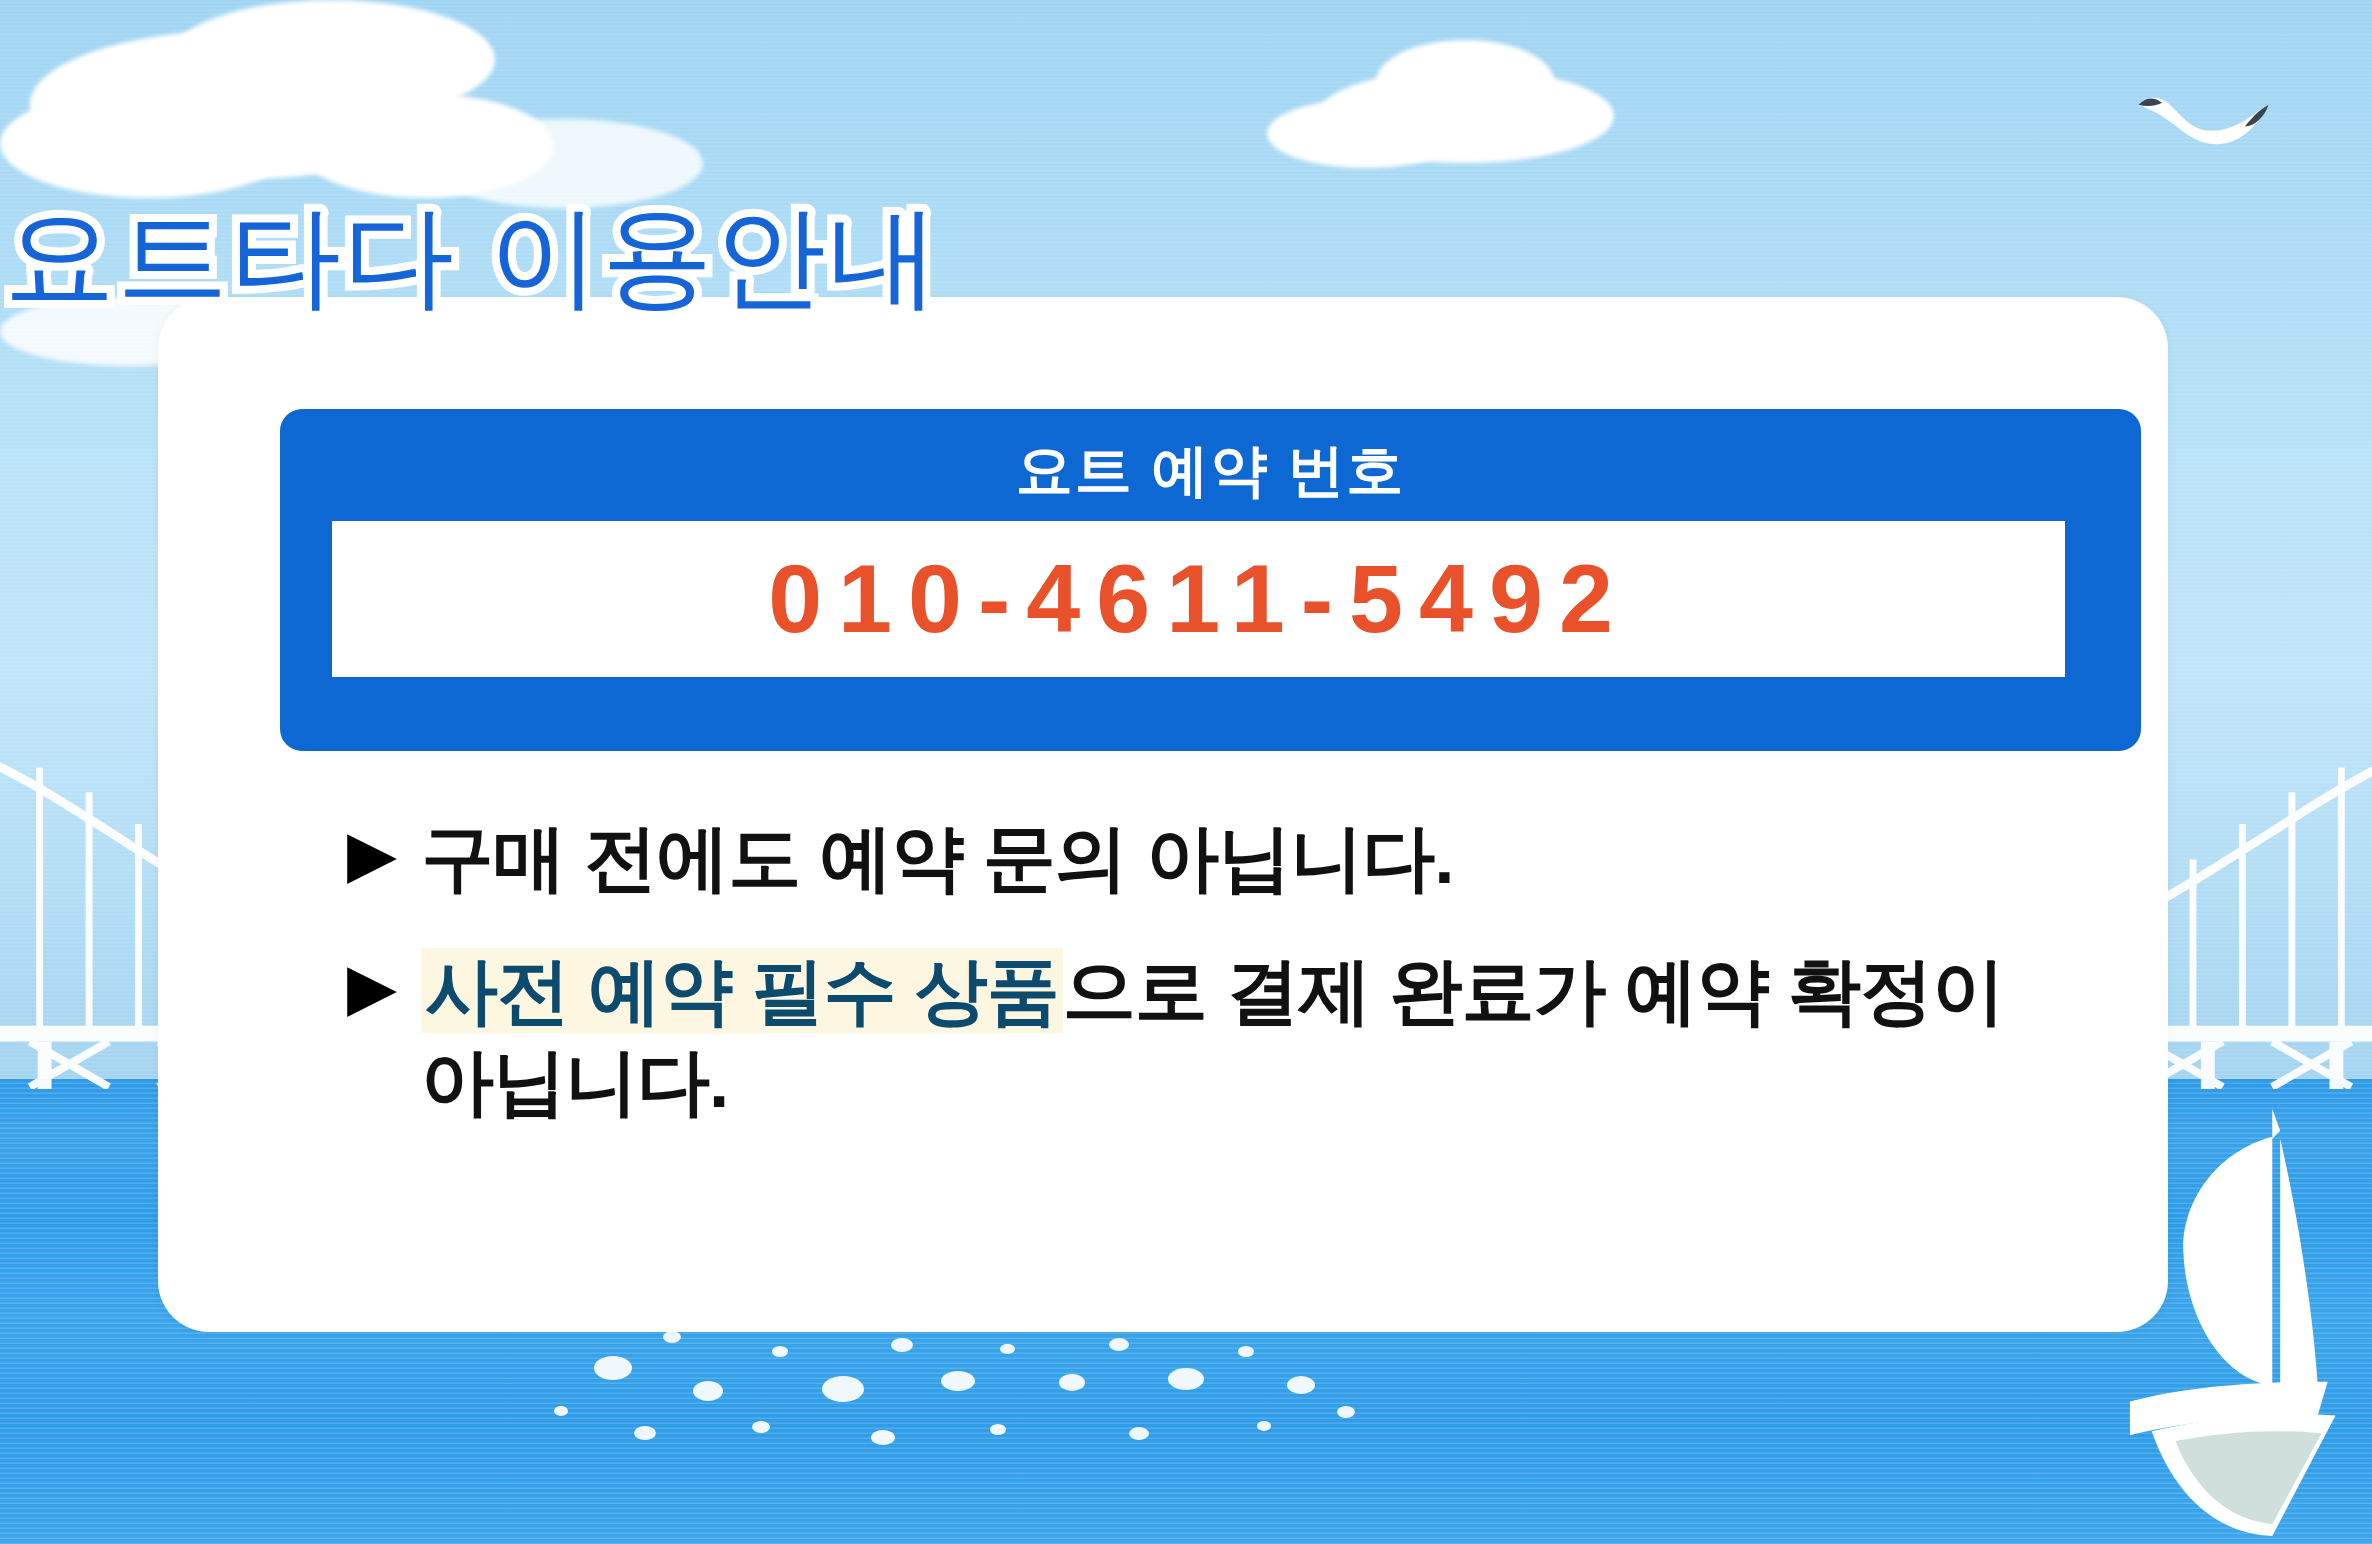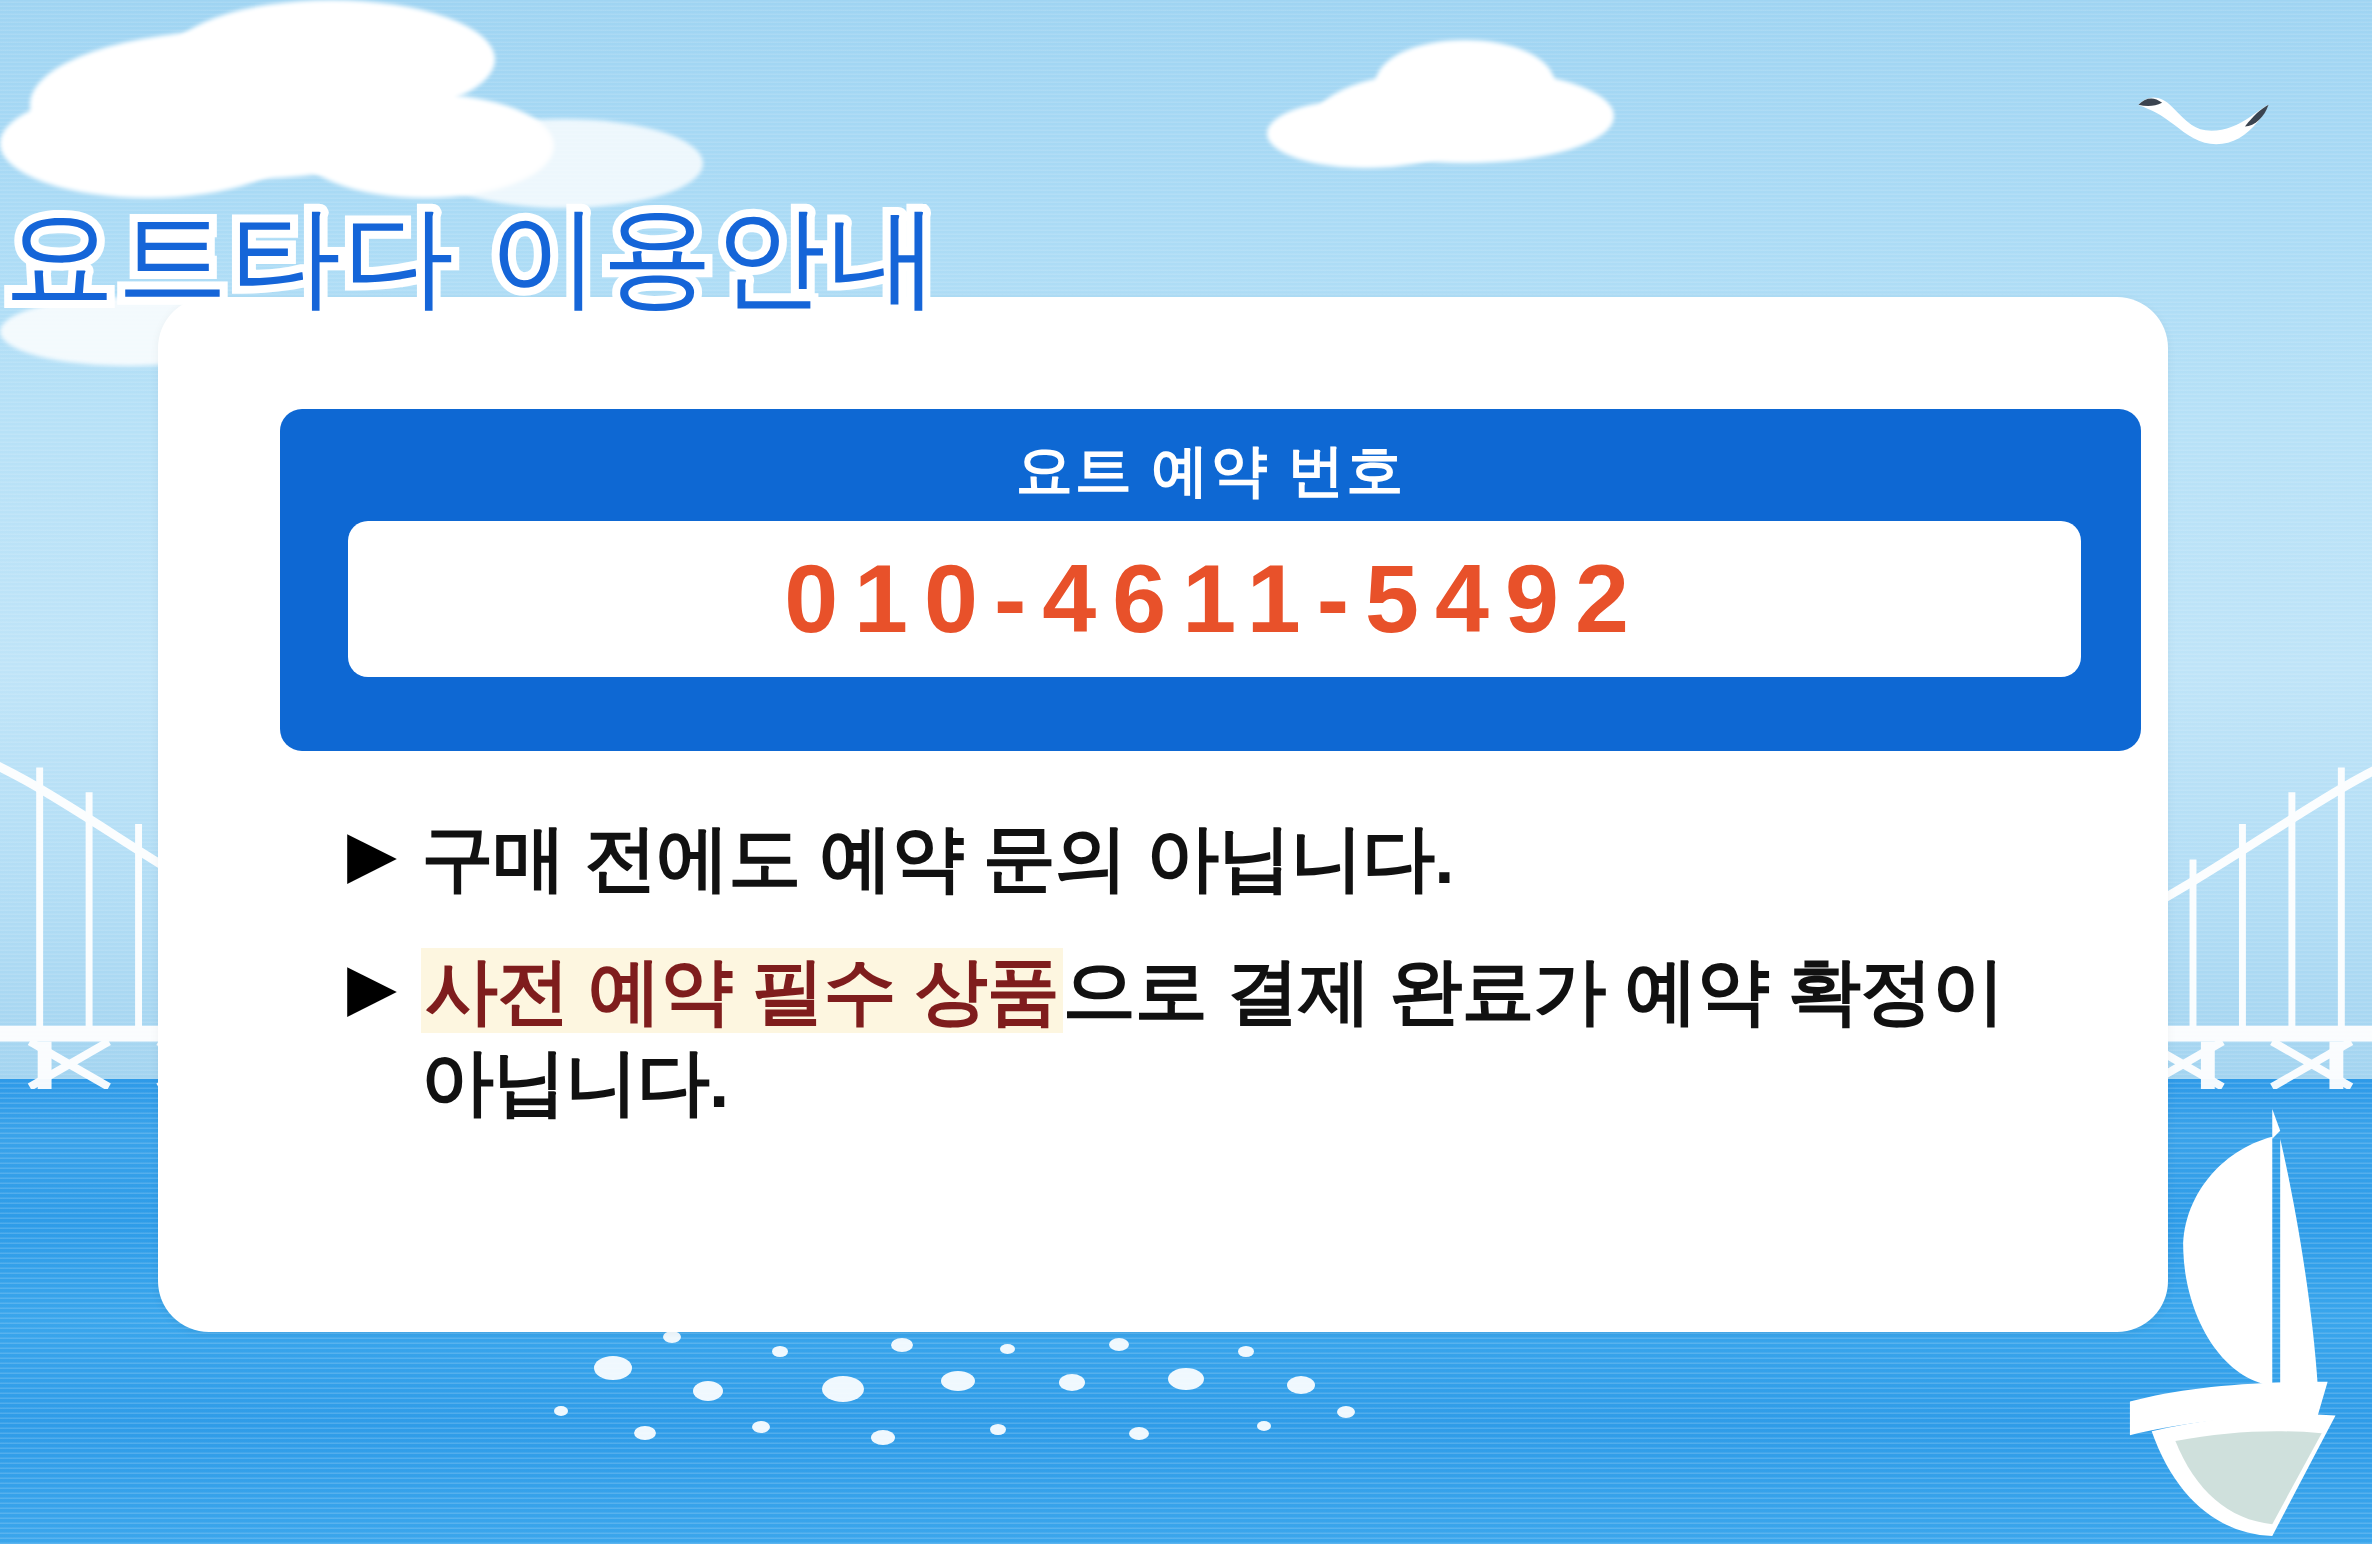--- a/index.html
+++ b/index.html
@@ -182,26 +182,26 @@
     width: 100%;
     text-align: center;
     color: #ffffff;
     font-size: 57px;
     font-weight: bold;
     letter-spacing: 2px;
     white-space: nowrap;
   }
   .phone-value-box {
     position: absolute;
-    left: 68px;
+    left: 52px;
     top: 112px;
     width: 1733px;
     height: 156px;
     background: #ffffff;
-    border-radius: 20px;
+    border-radius: 0;
     display: flex;
     align-items: center;
     justify-content: center;
   }
   .phone-value {
     color: #e8512a;
     font-size: 97px;
     font-weight: bold;
     letter-spacing: 16px;
     font-family: "Liberation Sans", "DejaVu Sans", sans-serif;
@@ -230,21 +230,21 @@
     font-family: "DejaVu Sans", sans-serif;
   }
   .bullet-text {
     font-size: 73px;
     line-height: 91px;
     font-weight: bold;
     color: #111111;
     letter-spacing: -1px;
   }
   .hl {
-    color: #7f1d1d;
+    color: #0c4a6e;
     background: #fdf6e0;
     padding: 2px 4px;
   }
 </style>
 </head>
 <body>
 
 <div class="poster">
 
   <div class="sky">

